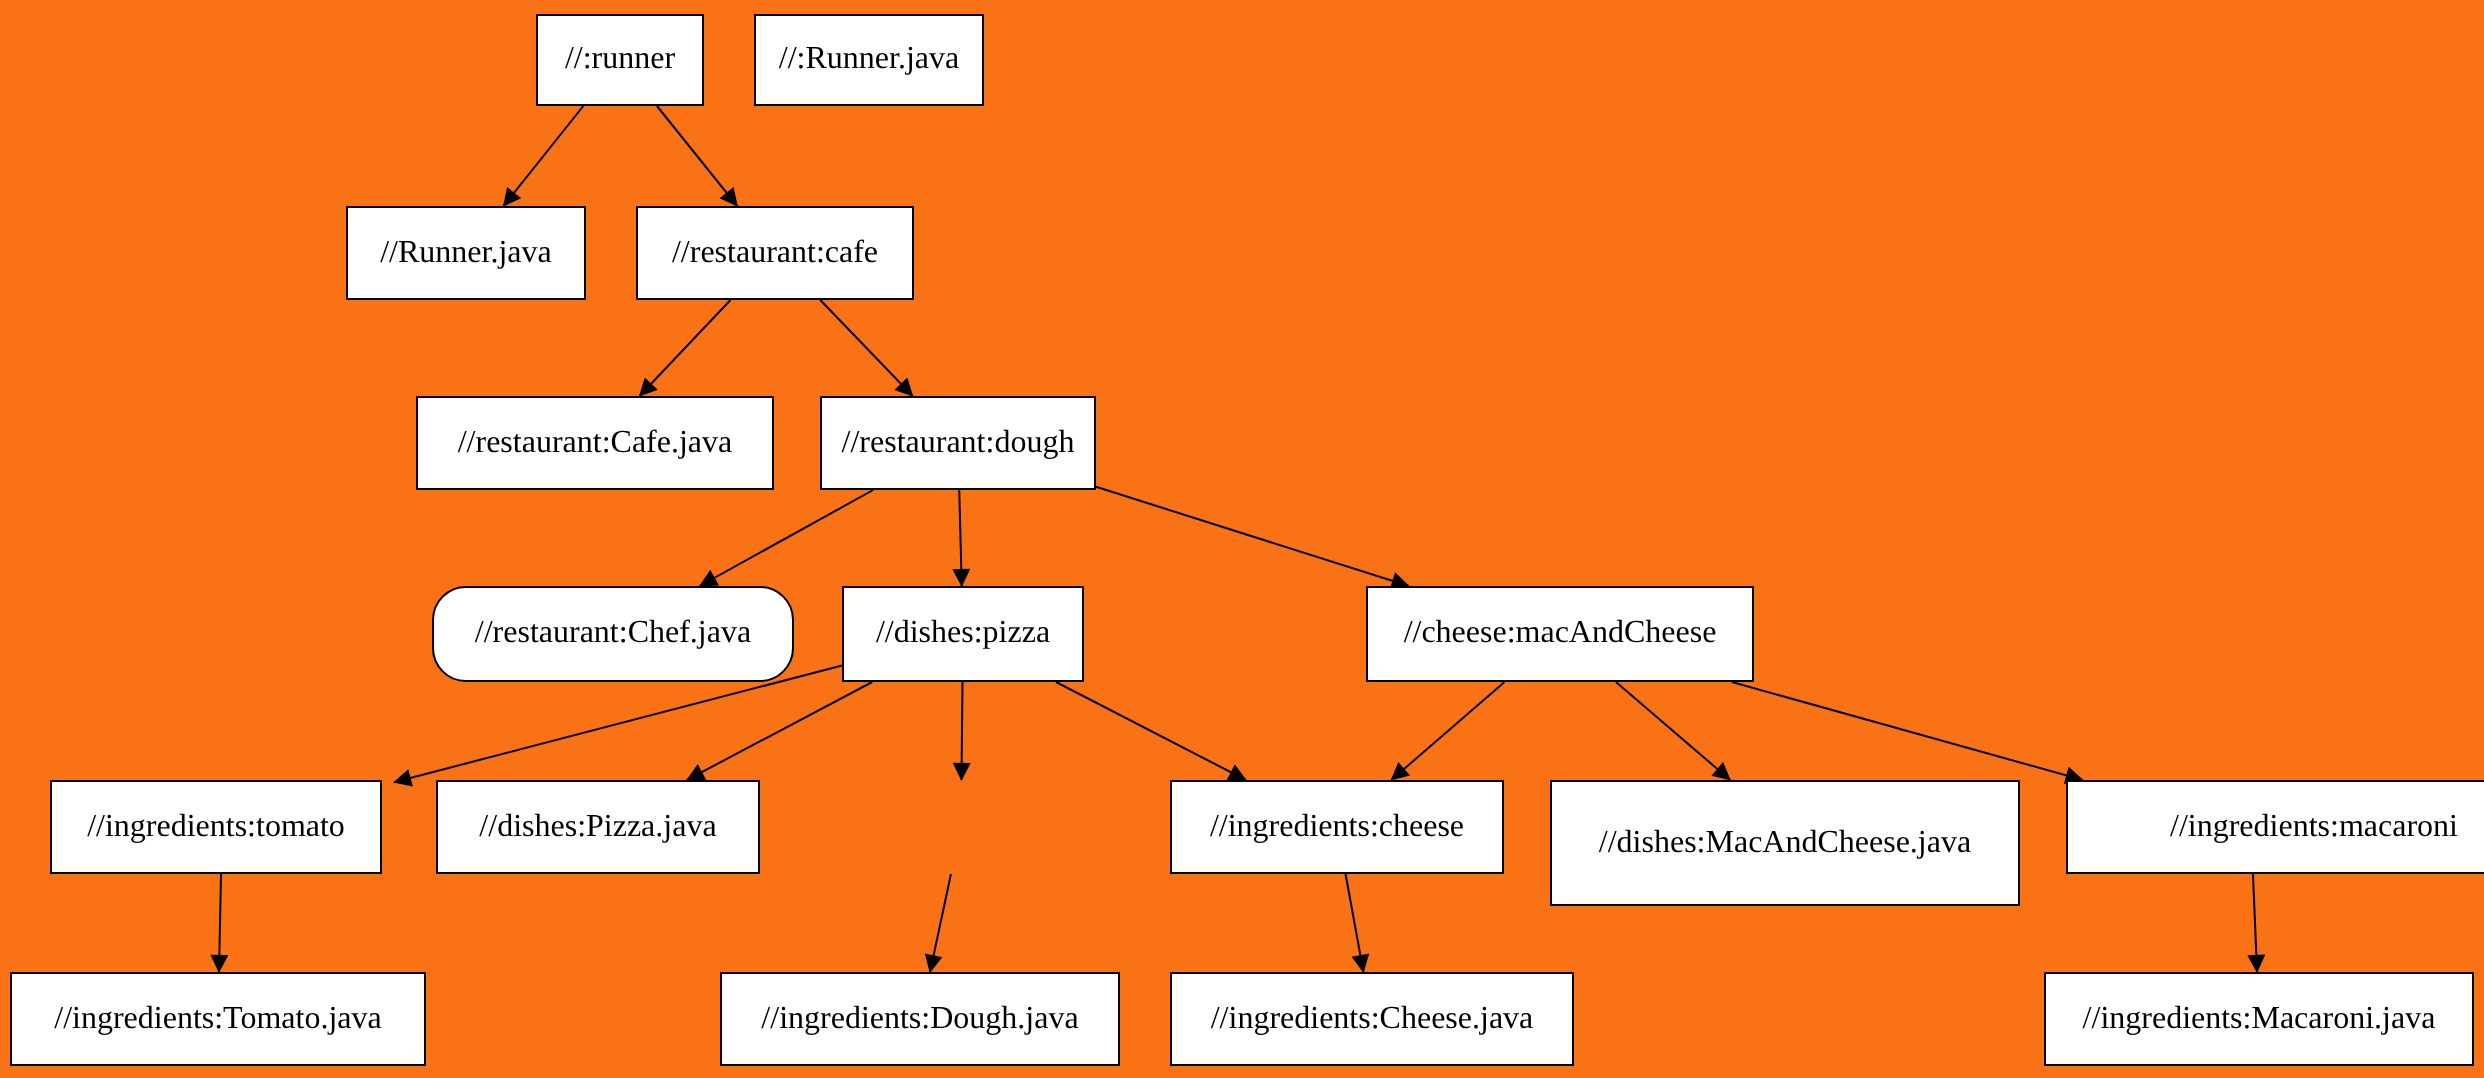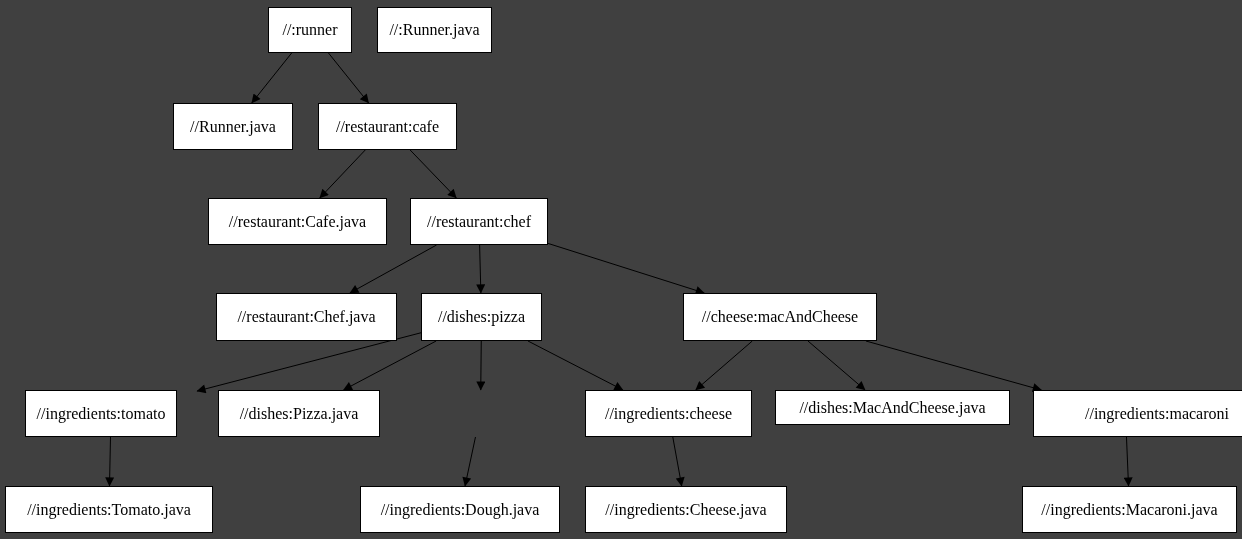--- a/index.html
+++ b/index.html
@@ -4,21 +4,21 @@
 <style>
   html, body {
     margin: 0;
     padding: 0;
     background: #ffffff;
   }
   #canvas {
     position: relative;
     width: 1242px;
     height: 539px;
-    background: #404040;
+    background: #f97316;
     font-family: "Liberation Serif", serif;
     overflow: hidden;
   }
   #edge-layer {
     position: absolute;
     left: 0;
     top: 0;
     width: 1242px;
     height: 539px;
   }
@@ -73,41 +73,41 @@
     <div class="node" style="left: 173px; top: 103px; width: 120px; height: 47px;">
       <span>//Runner.java</span>
     </div>
     <div class="node" style="left: 318px; top: 103px; width: 139px; height: 47px;">
       <span>//restaurant:cafe</span>
     </div>
     <div class="node" style="left: 208px; top: 198px; width: 179px; height: 47px;">
       <span>//restaurant:Cafe.java</span>
     </div>
     <div class="node" style="left: 410px; top: 198px; width: 138px; height: 47px;">
-      <span>//restaurant:chef</span>
+      <span>//restaurant:dough</span>
     </div>
-    <div class="node" style="left: 216px; top: 293px; width: 181px; height: 48px;">
+    <div class="node" style="left: 216px; top: 293px; width: 181px; height: 48px; border-radius: 17px;">
       <span>//restaurant:Chef.java</span>
     </div>
     <div class="node" style="left: 421px; top: 293px; width: 121px; height: 48px;">
       <span>//dishes:pizza</span>
     </div>
     <div class="node" style="left: 683px; top: 293px; width: 194px; height: 48px;">
       <span>//cheese:macAndCheese</span>
     </div>
-    <div class="node" style="left: 25px; top: 390px; width: 152px; height: 47px; text-align: center;">
+    <div class="node" style="left: 25px; top: 390px; width: 166px; height: 47px; text-align: center;">
       <span>//ingredients:tomato</span>
     </div>
     <div class="node" style="left: 218px; top: 390px; width: 162px; height: 47px;">
       <span>//dishes:Pizza.java</span>
     </div>
     <div class="node" style="left: 585px; top: 390px; width: 167px; height: 47px;">
       <span>//ingredients:cheese</span>
     </div>
-    <div class="node" style="left: 775px; top: 390px; width: 235px; height: 35px;">
+    <div class="node" style="left: 775px; top: 390px; width: 235px; height: 63px;">
       <span>//dishes:MacAndCheese.java</span>
     </div>
     <div class="node" style="left: 1033px; top: 390px; width: 224px; height: 47px; padding-left: 24px;">
       <span>//ingredients:macaroni</span>
     </div>
     <div class="node" style="left: 5px; top: 486px; width: 208px; height: 47px;">
       <span>//ingredients:Tomato.java</span>
     </div>
     <div class="node" style="left: 360px; top: 486px; width: 200px; height: 47px;">
       <span>//ingredients:Dough.java</span>

